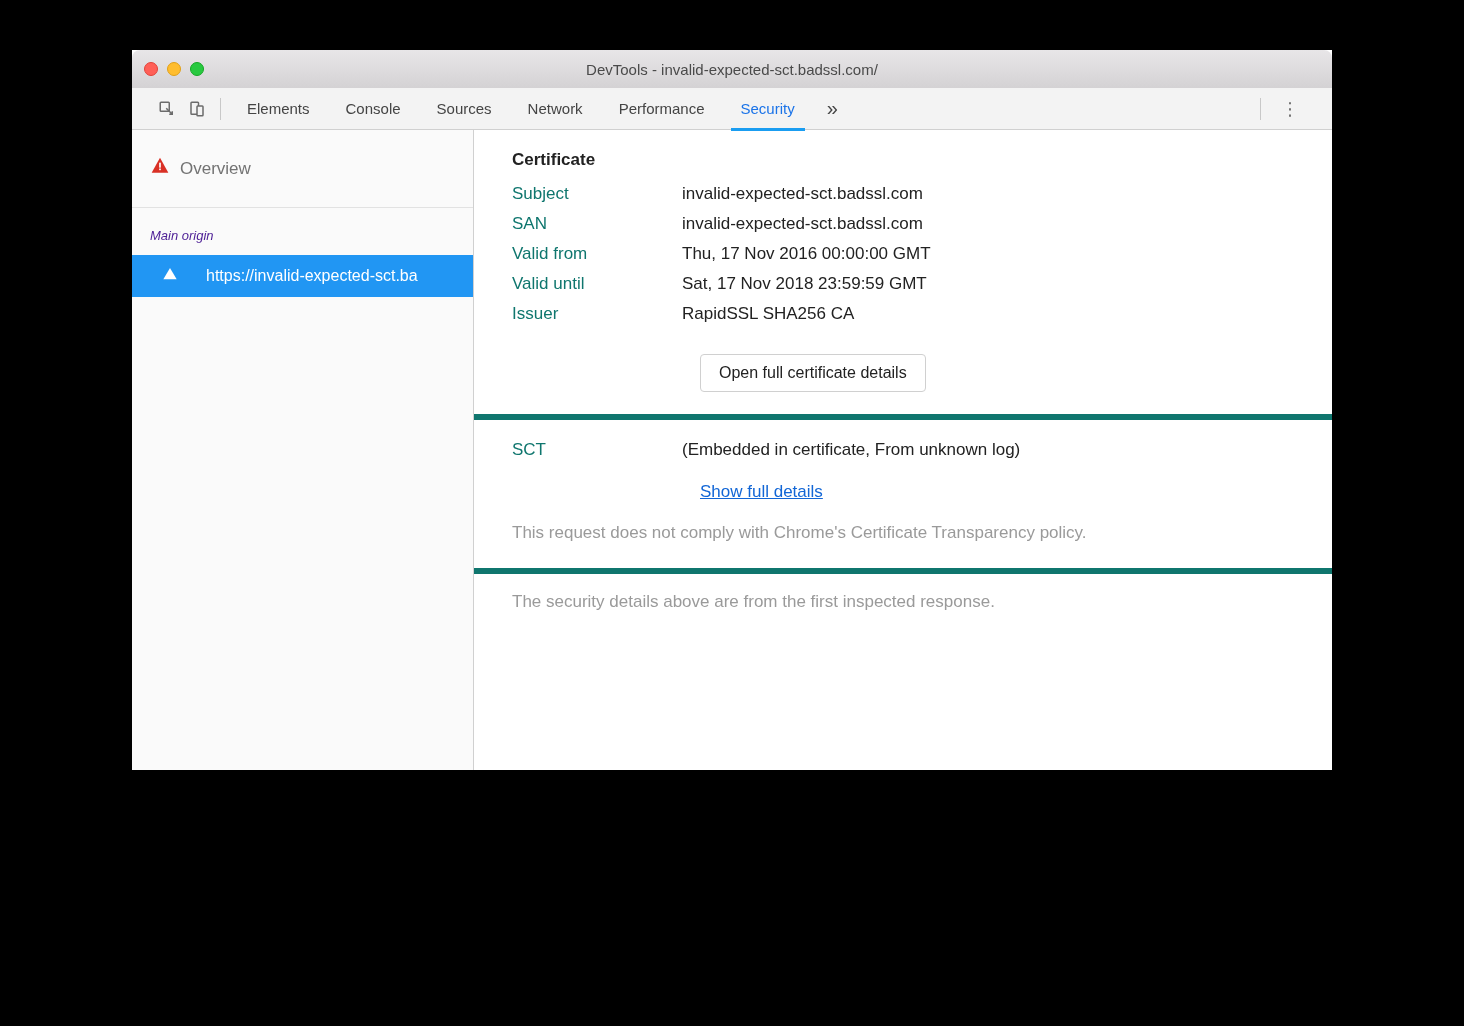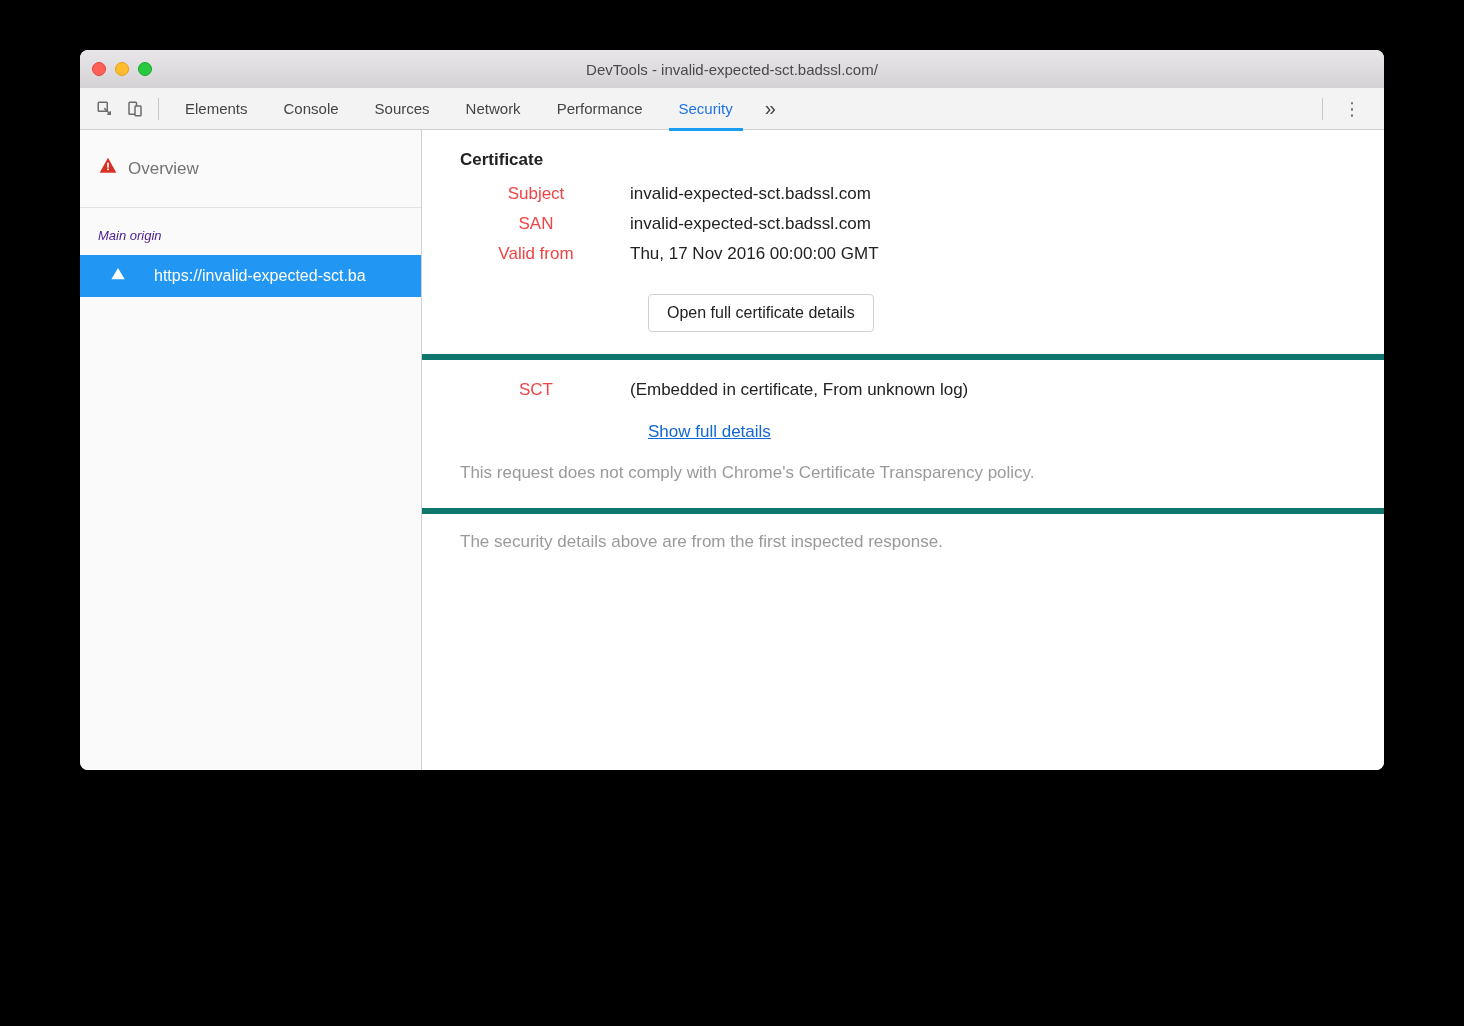--- a/index.html
+++ b/index.html
@@ -7,23 +7,23 @@
       font-family: -apple-system, BlinkMacSystemFont, "Segoe UI", Helvetica, Arial, sans-serif;
       background: #000;
       width: 1464px;
       height: 1026px;
       display: flex;
       align-items: flex-start;
       justify-content: center;
       padding-top: 50px;
     }
     .window {
-      width: 1304px;
+      width: 1200px;
       background: #fff;
-      border-radius: 8px;
+      border-radius: 0;
       box-shadow: 0 20px 60px rgba(0,0,0,0.5);
       overflow: hidden;
     }
     .titlebar {
       height: 38px;
       background: linear-gradient(#e8e6e8, #d4d2d4);
       display: flex;
       align-items: center;
       padding: 0 12px;
       position: relative;
@@ -49,21 +49,21 @@
       font-size: 15px;
       color: #4a4a4a;
       pointer-events: none;
     }
     .toolbar {
       height: 42px;
       background: #f3f3f3;
       border-bottom: 1px solid #d0d0d0;
       display: flex;
       align-items: center;
-      padding: 0 10px;
+      padding: 0 20px;
     }
     .toolbar-icon {
       width: 30px;
       height: 30px;
       display: flex;
       align-items: center;
       justify-content: center;
       color: #6b6b6b;
       cursor: pointer;
     }
@@ -177,22 +177,22 @@
       margin-bottom: 14px;
     }
     .kv {
       display: flex;
       align-items: baseline;
       margin-bottom: 10px;
       font-size: 17px;
     }
     .kv-label {
       width: 170px;
-      text-align: center;
-      color: #ef4444;
+      text-align: left;
+      color: #0f766e;
       padding-right: 18px;
     }
     .kv-value {
       color: #222;
       flex: 1;
     }
     .btn {
       display: inline-block;
       border: 1px solid #d0d0d0;
       background: #fff;
@@ -302,20 +302,28 @@
           <div class="kv-value">invalid-expected-sct.badssl.com</div>
         </div>
         <div class="kv">
           <div class="kv-label">SAN</div>
           <div class="kv-value">invalid-expected-sct.badssl.com</div>
         </div>
         <div class="kv">
           <div class="kv-label">Valid from</div>
           <div class="kv-value">Thu, 17 Nov 2016 00:00:00 GMT</div>
         </div>
+        <div class="kv">
+          <div class="kv-label">Valid until</div>
+          <div class="kv-value">Sat, 17 Nov 2018 23:59:59 GMT</div>
+        </div>
+        <div class="kv">
+          <div class="kv-label">Issuer</div>
+          <div class="kv-value">RapidSSL SHA256 CA</div>
+        </div>
 
         <button class="btn">Open full certificate details</button>
       </div>
 
       <div class="section">
         <div class="kv">
           <div class="kv-label">SCT</div>
           <div class="kv-value">(Embedded in certificate, From unknown log)</div>
         </div>
         <a class="link">Show full details</a>

